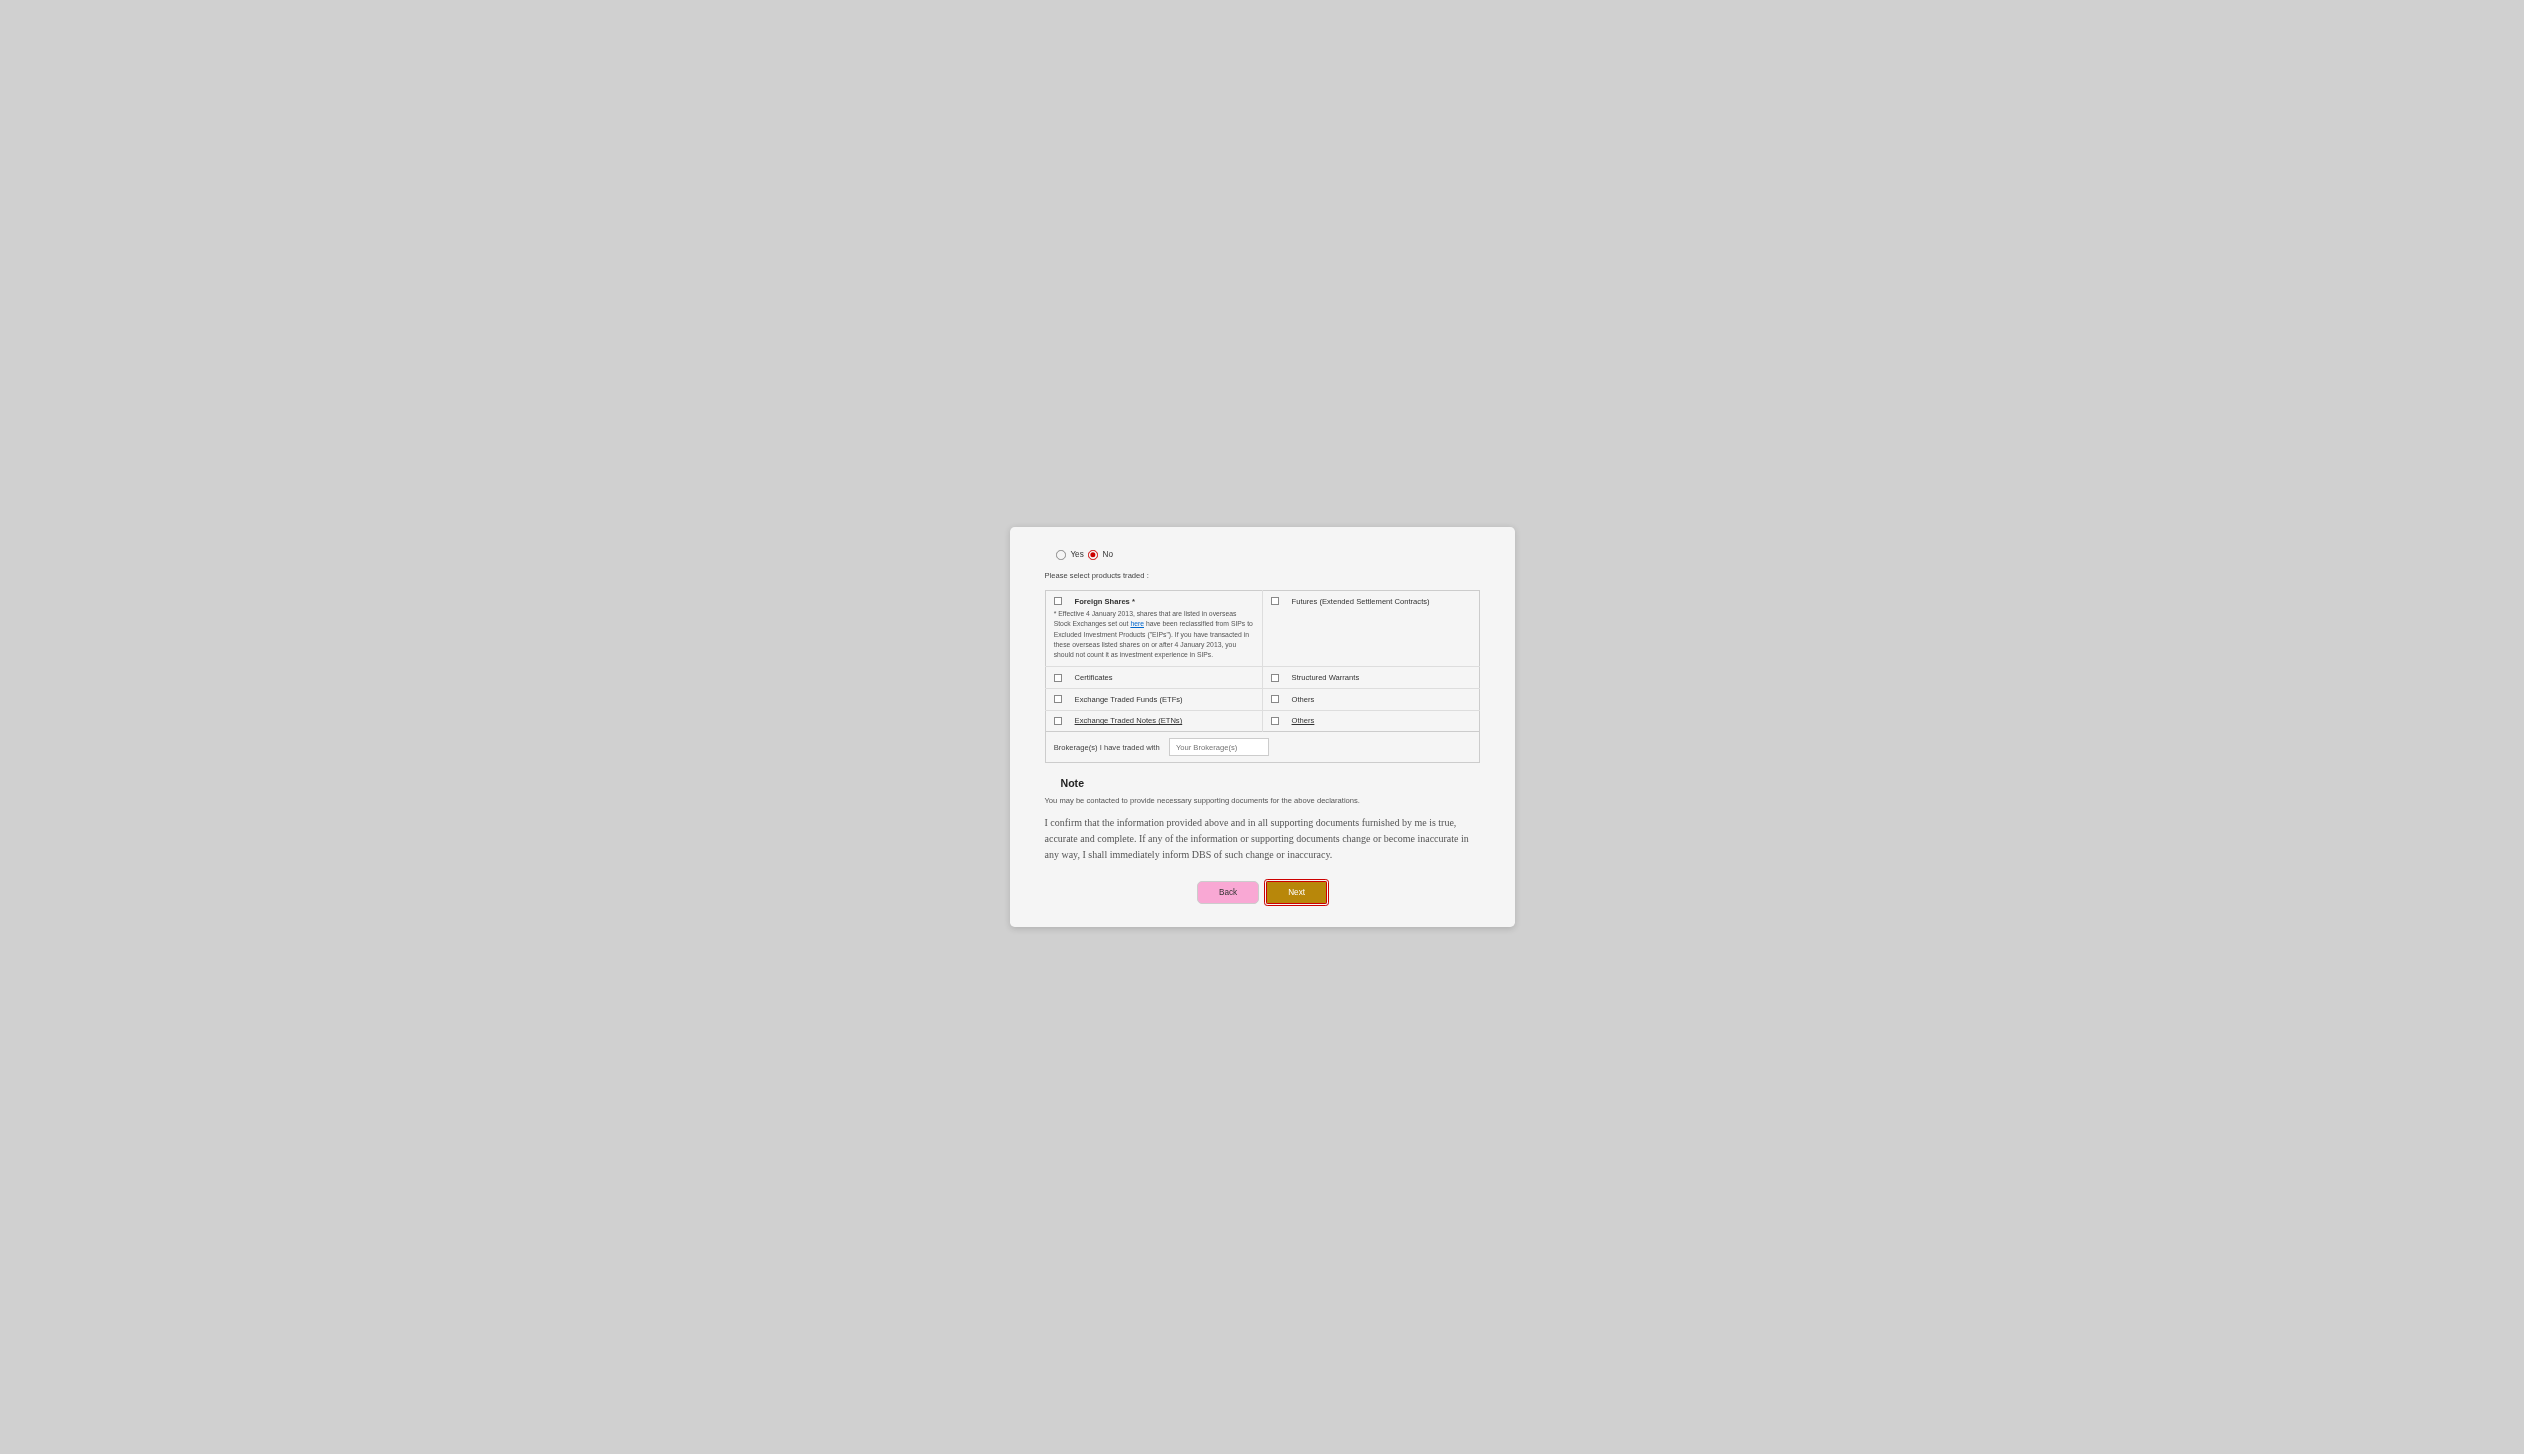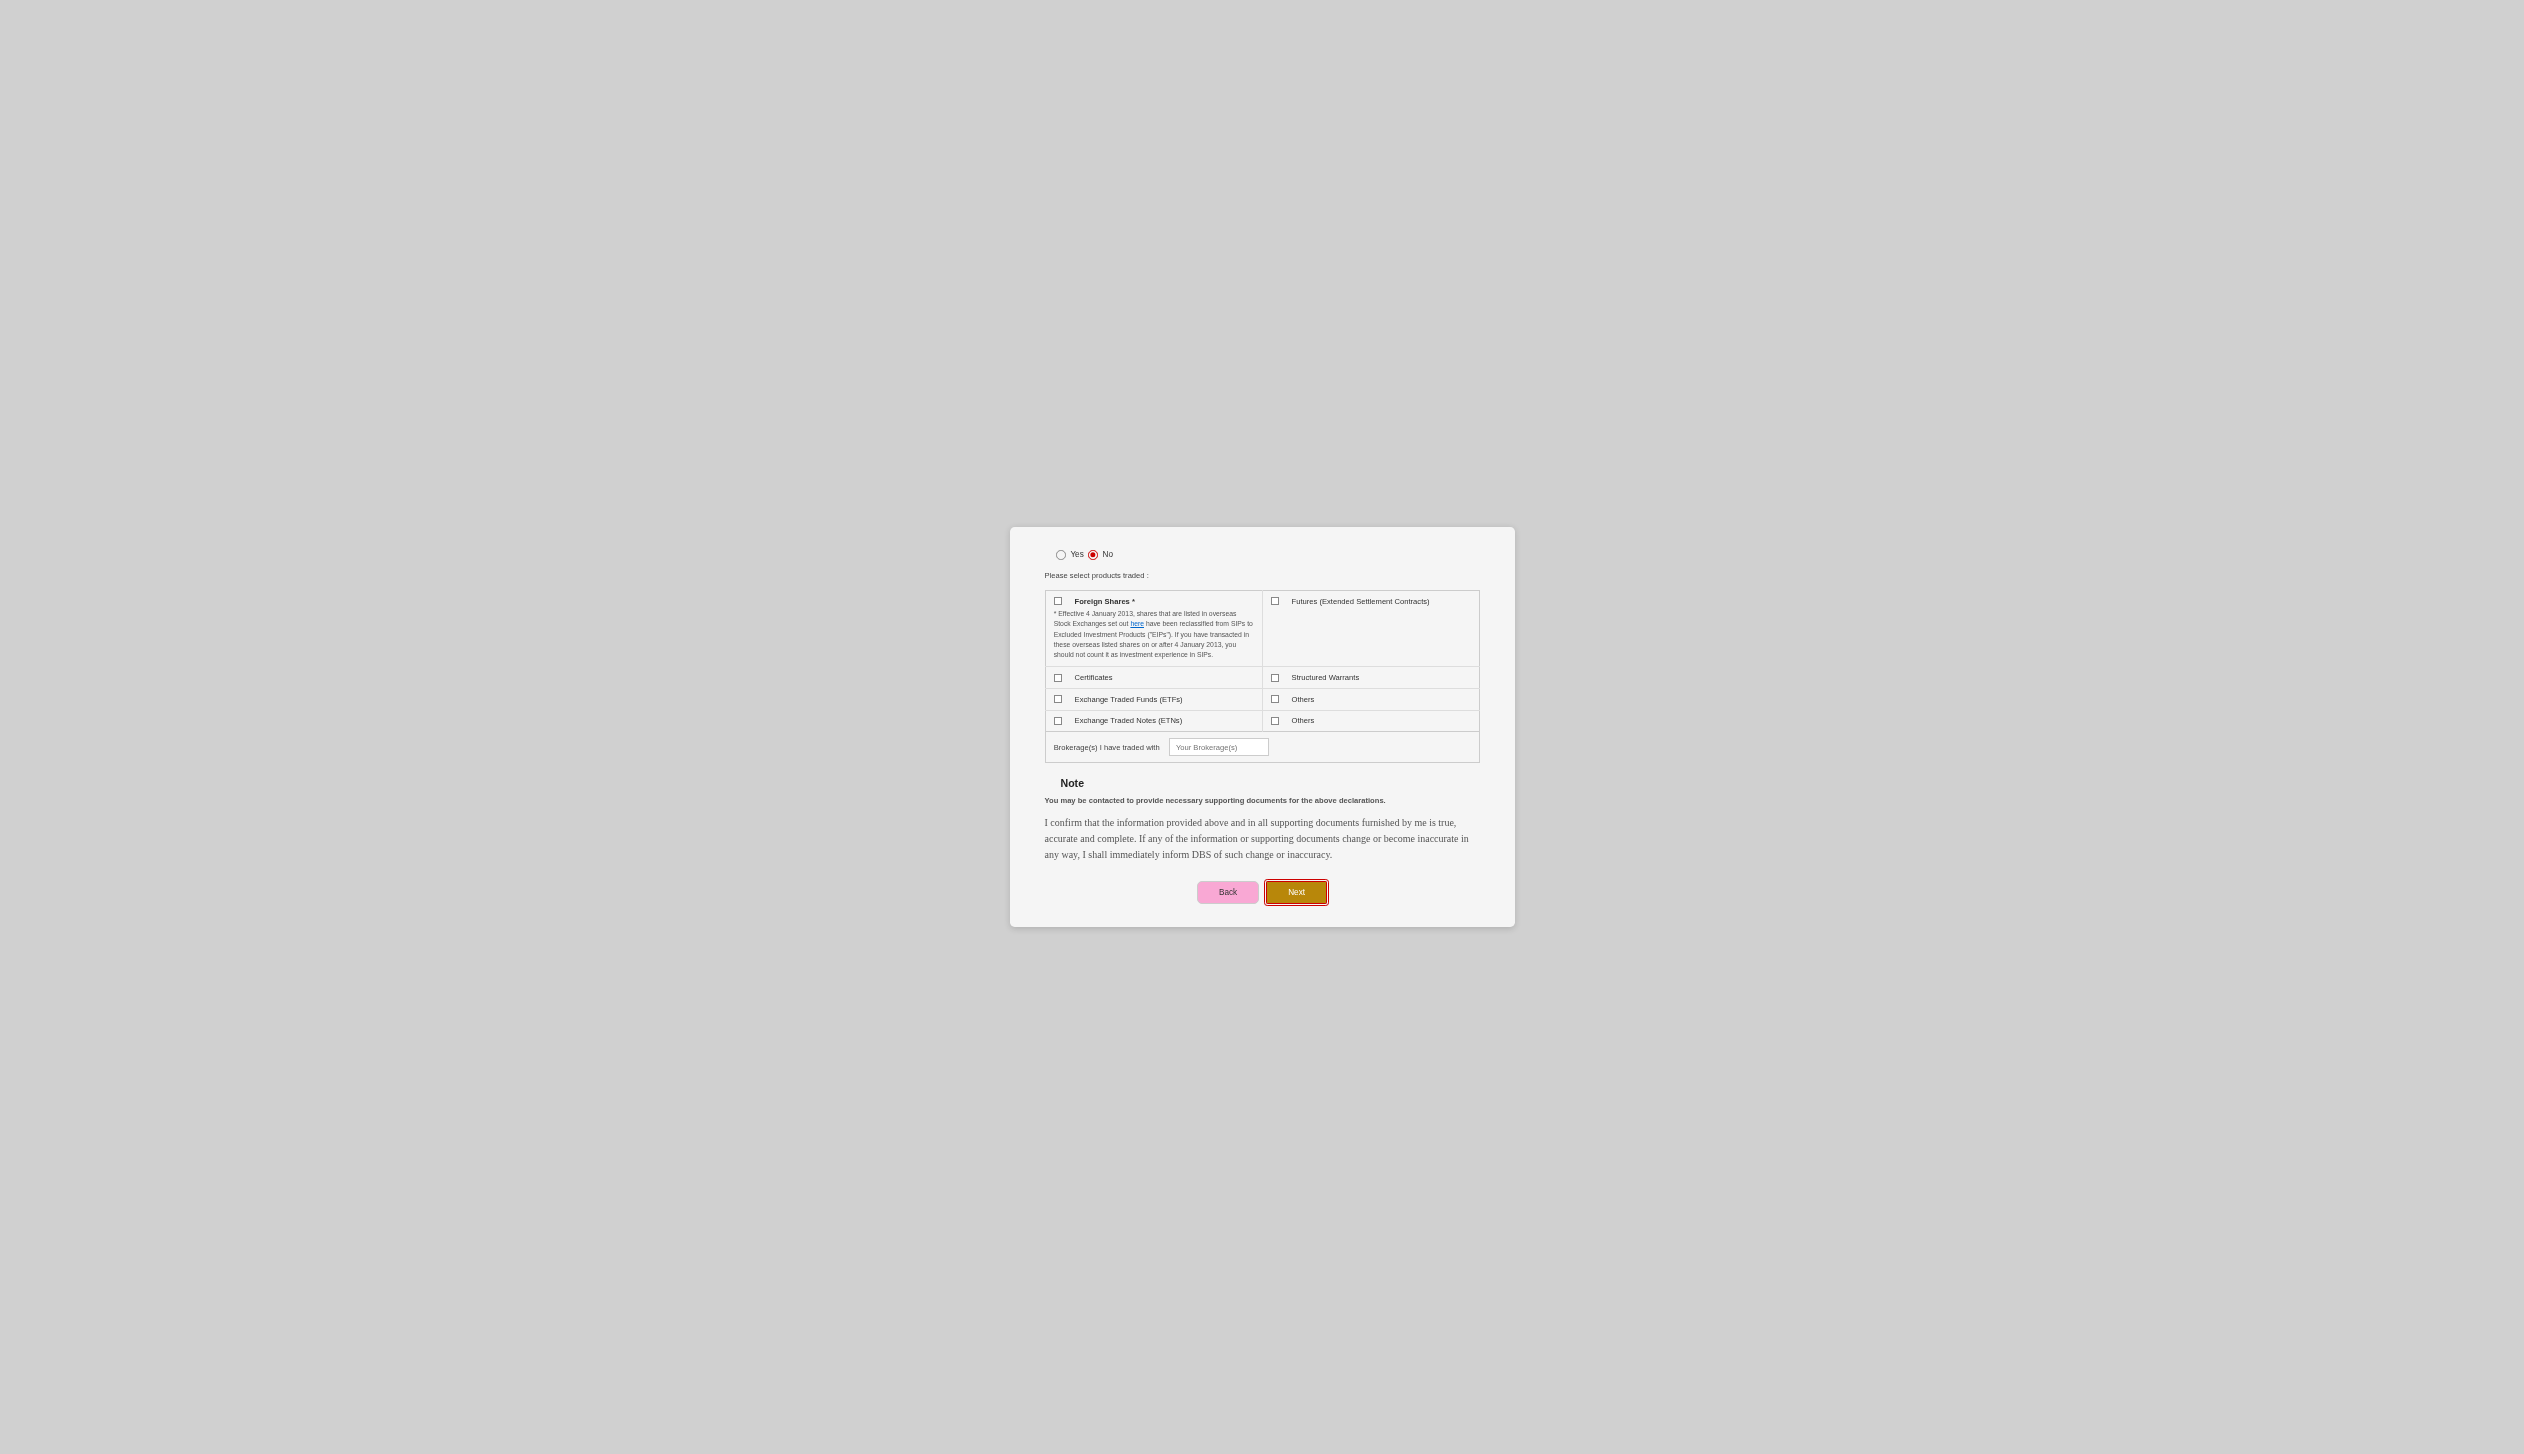--- a/index.html
+++ b/index.html
@@ -76,20 +76,21 @@
       margin-bottom: 0;
     }
     .products-table td {
       padding: 5.9px 8.2px;
       vertical-align: top;
       border-bottom: 0.6px solid #ddd;
       font-size: 7.6px;
     }
     .products-table tr:last-child td {
       border-bottom: none;
+      text-decoration: underline;
     }
     .products-table .left-col {
       width: 50%;
       border-right: 0.6px solid #ddd;
     }
     .products-table .right-col {
       width: 50%;
     }
     .checkbox-item {
       display: flex;
@@ -145,21 +146,20 @@
       font-weight: bold;
       color: #222;
       margin-bottom: 5.9px;
       margin-left: 16px;
     }
     .note-text {
       font-size: 7.6px;
       color: #555;
       line-height: 1.6;
       margin-bottom: 8.2px;
-      font-weight: bold;
     }
     .confirm-text {
       font-size: 10px;
       color: #555;
       line-height: 1.6;
       margin-bottom: 17.6px;
       font-family: Liberation Serif, serif;
     }
     .button-row {
       display: flex;

